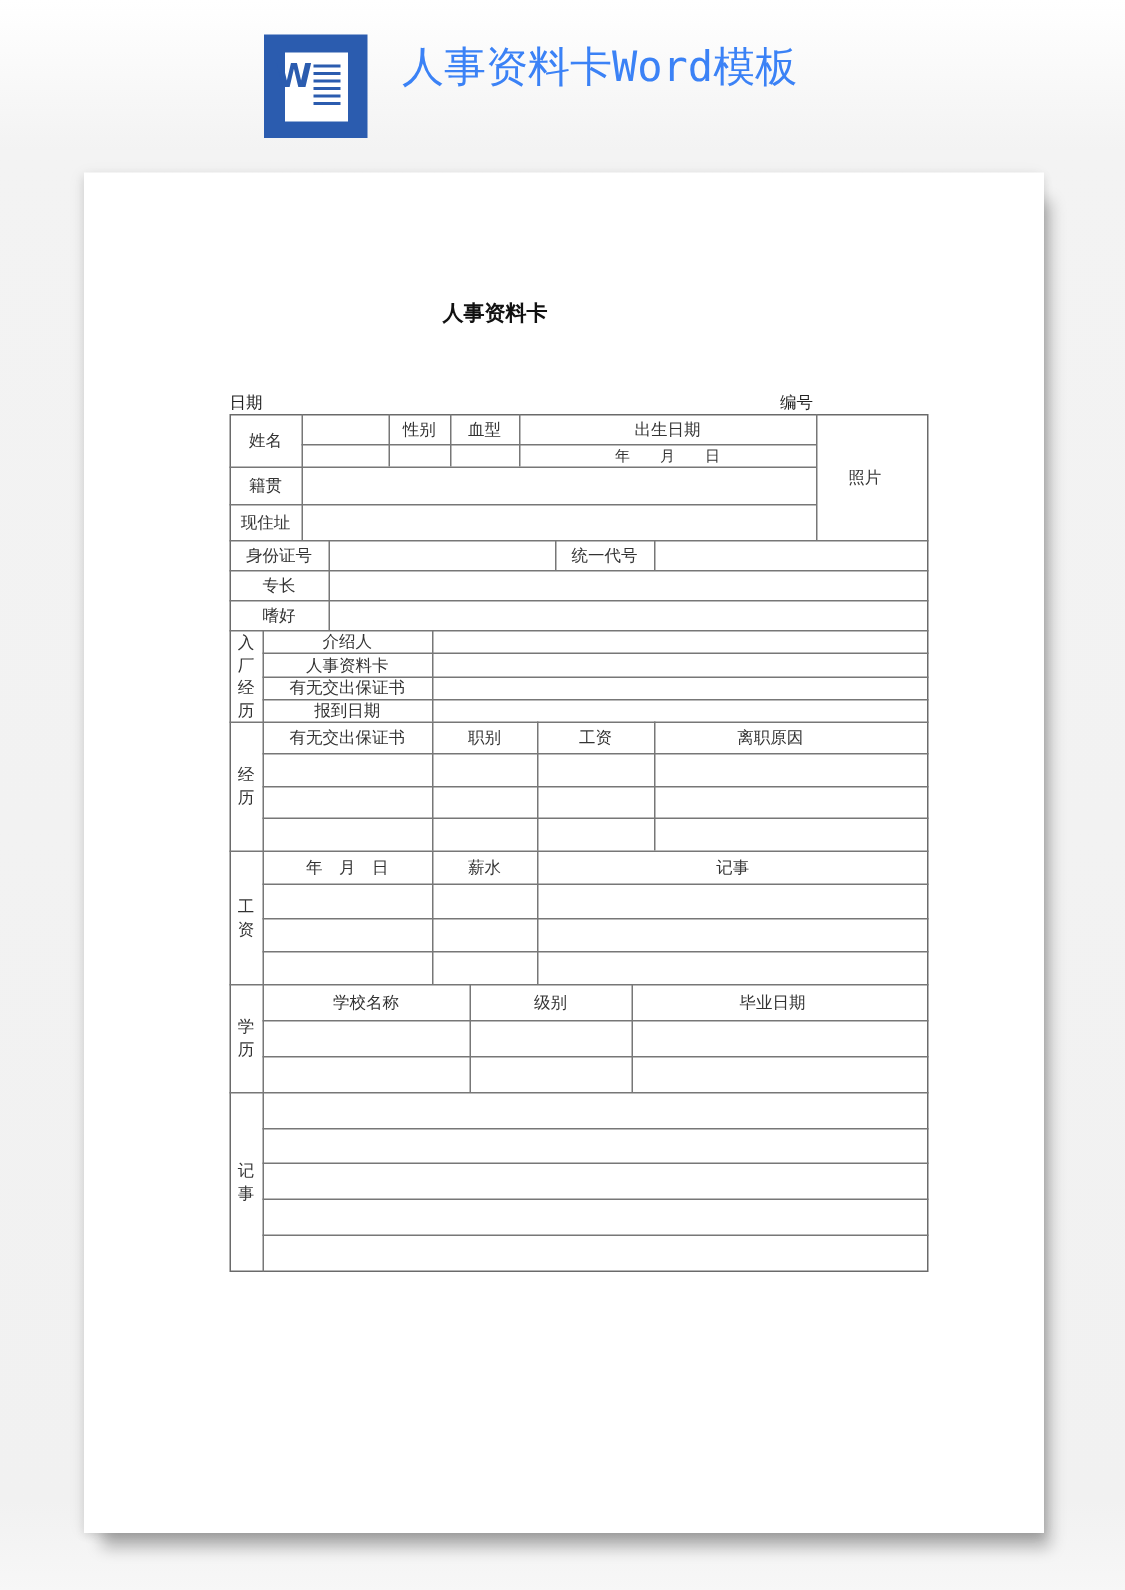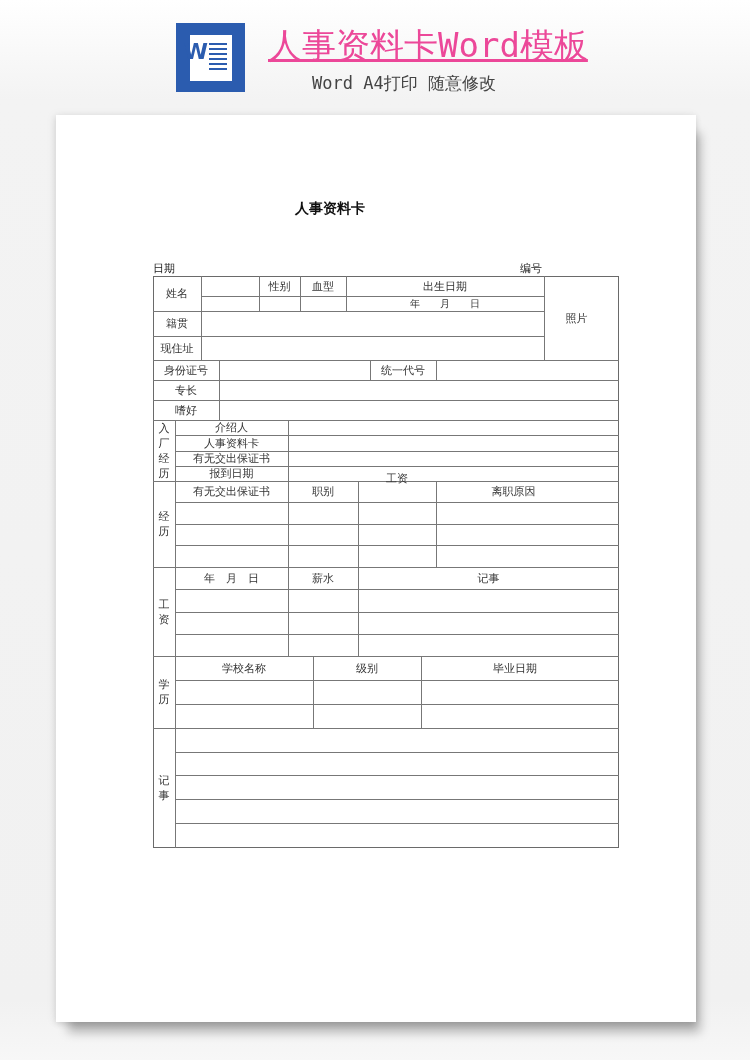--- a/index.html
+++ b/index.html
@@ -16,22 +16,22 @@
   .word-logo .doc {
     position: absolute; left: 14px; top: 12px; width: 42px; height: 46px; background: #fff;
   }
   .word-logo .doc .lines { position: absolute; right: 5px; top: 8px; width: 18px; }
   .word-logo .doc .lines i { display: block; height: 2px; background: #2b5caf; margin-bottom: 3px; }
   .word-logo .w {
     position: absolute; left: 6px; top: 14px; width: 28px; height: 30px;
     color: #2b5caf; font: bold 22px "DejaVu Sans", sans-serif; line-height: 30px; text-align: center;
   }
   .site-title {
-    position: absolute; left: 268px; top: 22px; font-size: 34px; color: #ec4899;
-    font-family: "DejaVu Sans Mono", "Liberation Mono", monospace; letter-spacing: 0px; line-height: 46px; text-decoration: underline;
+    position: absolute; left: 268px; top: 22px; font-size: 28px; color: #3b82f6;
+    font-family: "DejaVu Sans Mono", "Liberation Mono", monospace; letter-spacing: 0px; line-height: 46px;
   }
   .site-sub {
     position: absolute; left: 312px; top: 72px; font-size: 17px; color: #444;
     font-family: "DejaVu Sans Mono", "Liberation Mono", monospace; line-height: 22px;
   }
   .page {
     position: absolute; left: 56px; top: 115px; width: 640px; height: 907px; background: #fff;
     box-shadow: 0 2px 6px rgba(0,0,0,0.12), 8px 14px 10px -4px rgba(0,0,0,0.28), -2px 0 10px rgba(0,0,0,0.05);
   }
   .doc-title {
@@ -59,21 +59,20 @@
           <i></i>
           <i></i>
           <i></i>
           <i></i>
           <i></i>
         </div>
       </div>
     <div class="w">W</div>
   </div>
   <div class="site-title">人事资料卡Word模板</div>
-  <div class="site-sub">Word A4打印 随意修改</div>
 </div>
 
 <div class="page"></div>
 
 <div class="doc-title">人事资料卡</div>
 <div class="meta-label" style="left:153px">日期</div>
 <div class="meta-label" style="left:520px">编号</div>
 
 <div class="t" style="left:153px;top:276px;width:466px;height:572px;border-width:1px;"></div>
 
@@ -148,21 +147,21 @@
 <div class="vl" style="left:288px;top:481px;height:86px"></div>
 <div class="vl" style="left:358px;top:481px;height:86px"></div>
 <div class="vl" style="left:436px;top:481px;height:86px"></div>
 
 <div class="cell vcell" style="left:153px;top:481px;width:22px;height:86px">
   <span>经</span>
   <span>历</span>
 </div>
 <div class="cell" style="left:175px;top:481px;width:113px;height:21px">有无交出保证书</div>
 <div class="cell" style="left:288px;top:481px;width:70px;height:21px">职别</div>
-<div class="cell" style="left:358px;top:468px;width:78px;height:21px">工资</div>
+<div class="cell" style="left:358px;top:481px;width:78px;height:21px">工资</div>
 <div class="cell" style="left:436px;top:481px;width:155px;height:21px">离职原因</div>
 <div class="cell" style="left:176px;top:503px;width:443px;height:21px"></div>
 <div class="cell" style="left:176px;top:525px;width:443px;height:20px"></div>
 <div class="cell" style="left:176px;top:546px;width:443px;height:21px"></div>
 
 <div class="hl" style="left:175px;top:589px;width:444px"></div>
 <div class="hl" style="left:175px;top:612px;width:444px"></div>
 <div class="hl" style="left:175px;top:634px;width:444px"></div>
 <div class="hl" style="left:153px;top:656px;width:466px"></div>
 <div class="vl" style="left:288px;top:567px;height:89px"></div>

